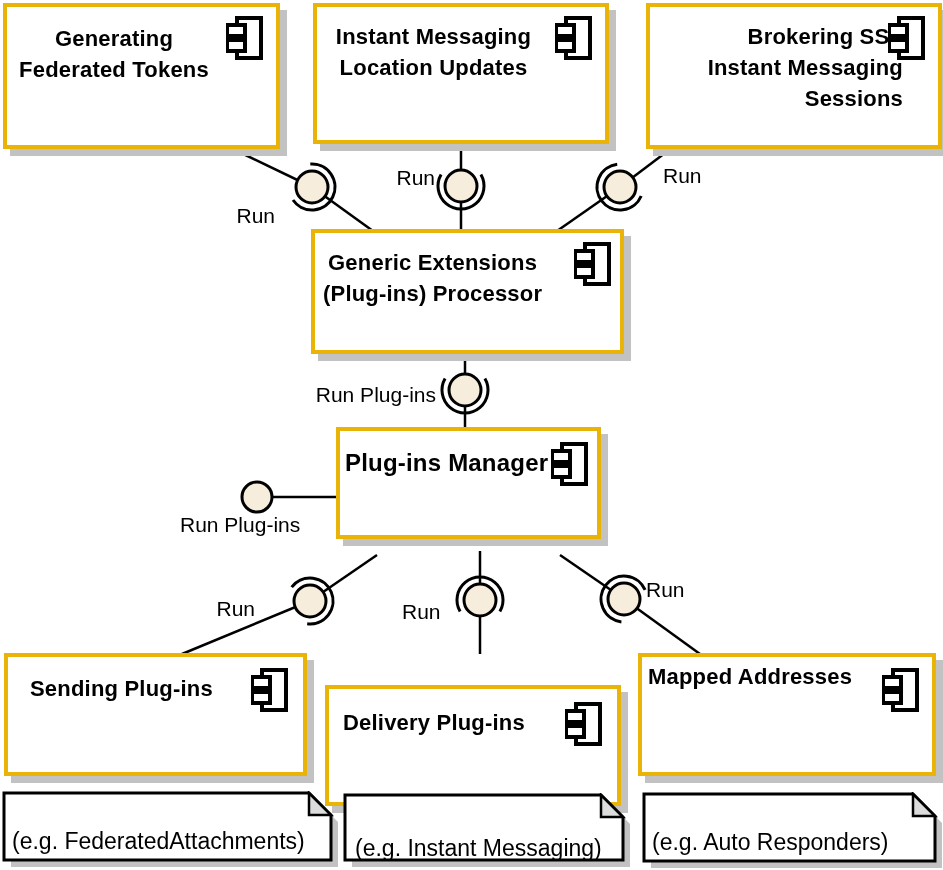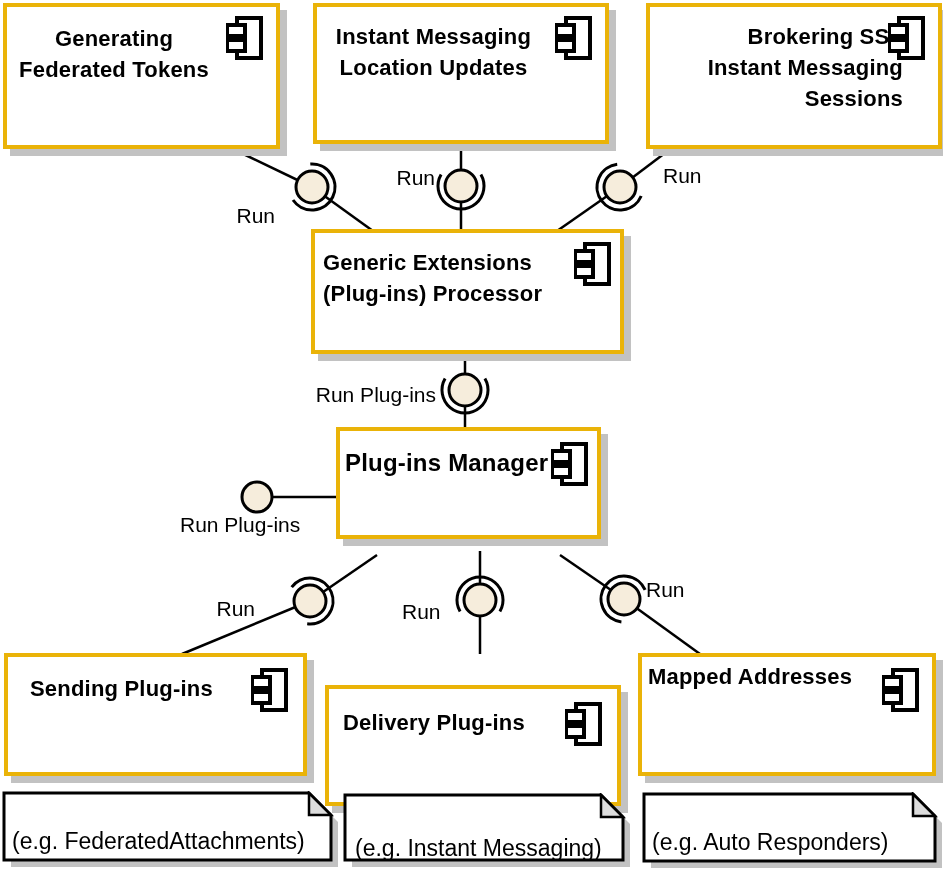--- a/index.html
+++ b/index.html
@@ -128,21 +128,21 @@
 Instant Messaging
 Sessions</div>
     <svg class="comp-icon" style="right:12px; top:8px;" width="38" height="46" viewBox="0 0 38 46">
       <rect x="11" y="3" width="24" height="40" fill="#fff" stroke="#000" stroke-width="4"></rect>
       <rect x="1" y="10" width="18" height="11" fill="#fff" stroke="#000" stroke-width="4"></rect>
       <rect x="1" y="25" width="18" height="11" fill="#fff" stroke="#000" stroke-width="4"></rect>
     </svg>
   </div>
 
   <div class="component" style="left:311px; top:229px; width:313px; height:125px;">
-    <div class="comp-label" style="left:8px; top:14px; text-align:left;">Generic Extensions
+    <div class="comp-label" style="left:8px; top:14px; text-align:center;">Generic Extensions
 (Plug-ins) Processor</div>
     <svg class="comp-icon" style="right:8px; top:8px;" width="38" height="46" viewBox="0 0 38 46">
       <rect x="11" y="3" width="24" height="40" fill="#fff" stroke="#000" stroke-width="4"></rect>
       <rect x="1" y="10" width="18" height="11" fill="#fff" stroke="#000" stroke-width="4"></rect>
       <rect x="1" y="25" width="18" height="11" fill="#fff" stroke="#000" stroke-width="4"></rect>
     </svg>
   </div>
 
   <div class="component" style="left:336px; top:427px; width:265px; height:112px;">
     <div class="comp-label" style="left:5px; top:16px; font-size:24px; text-align:left;">Plug-ins Manager</div>

